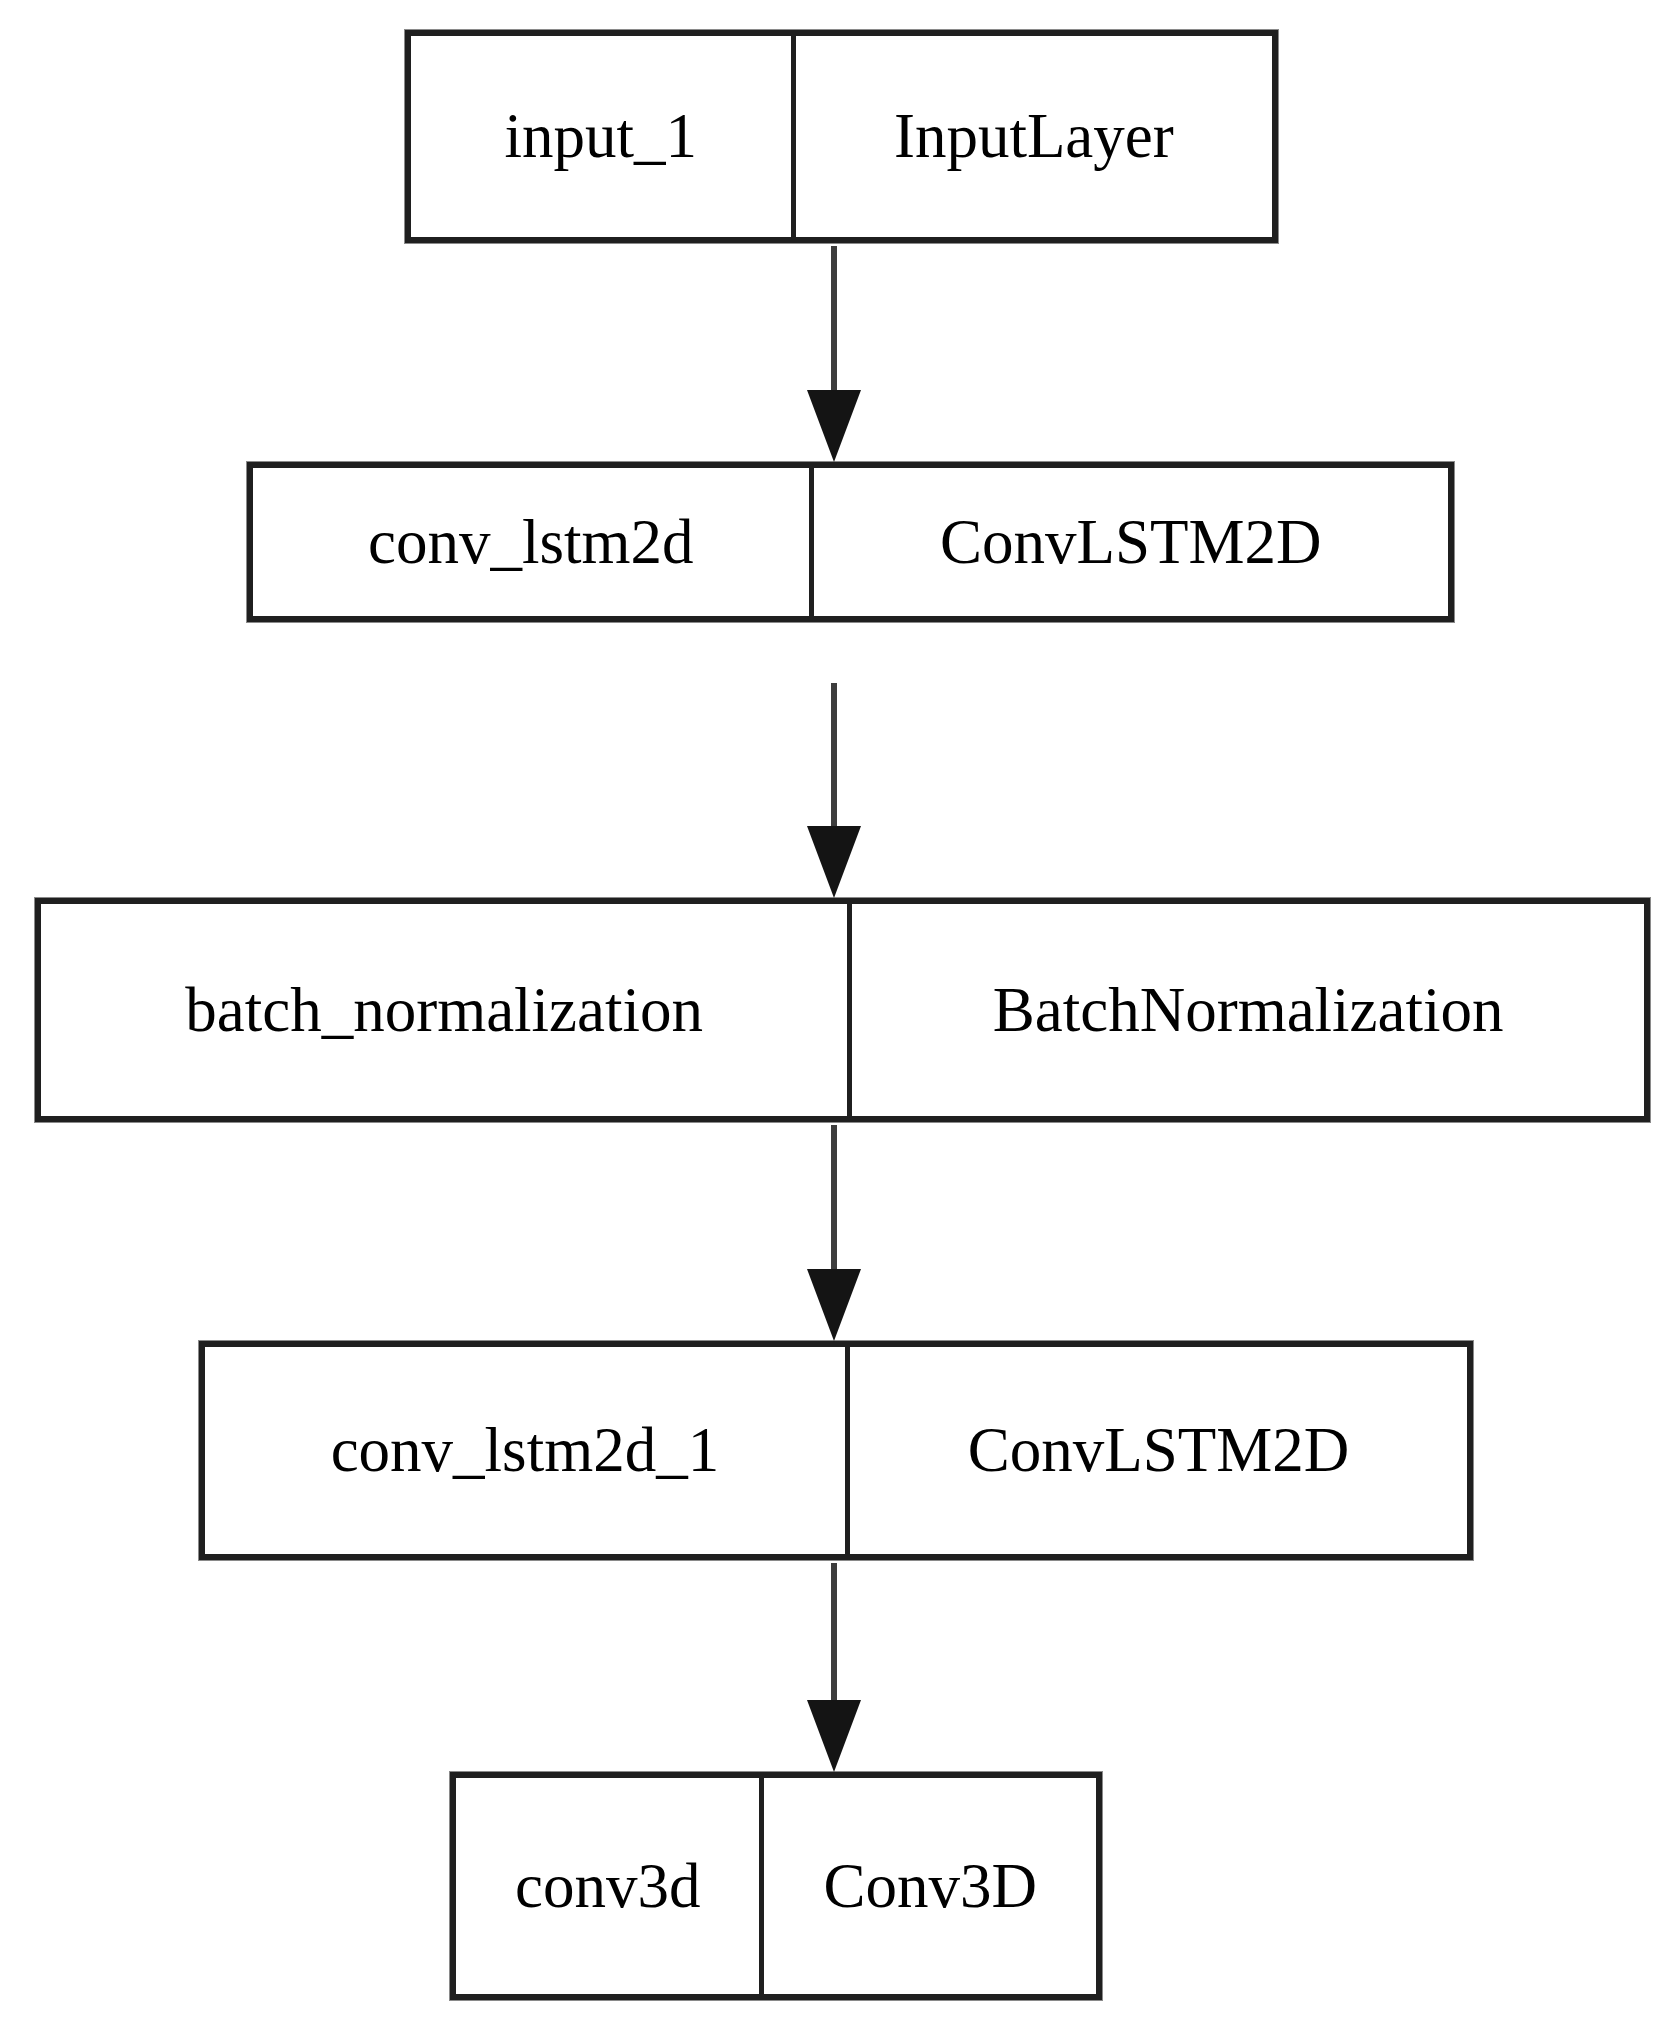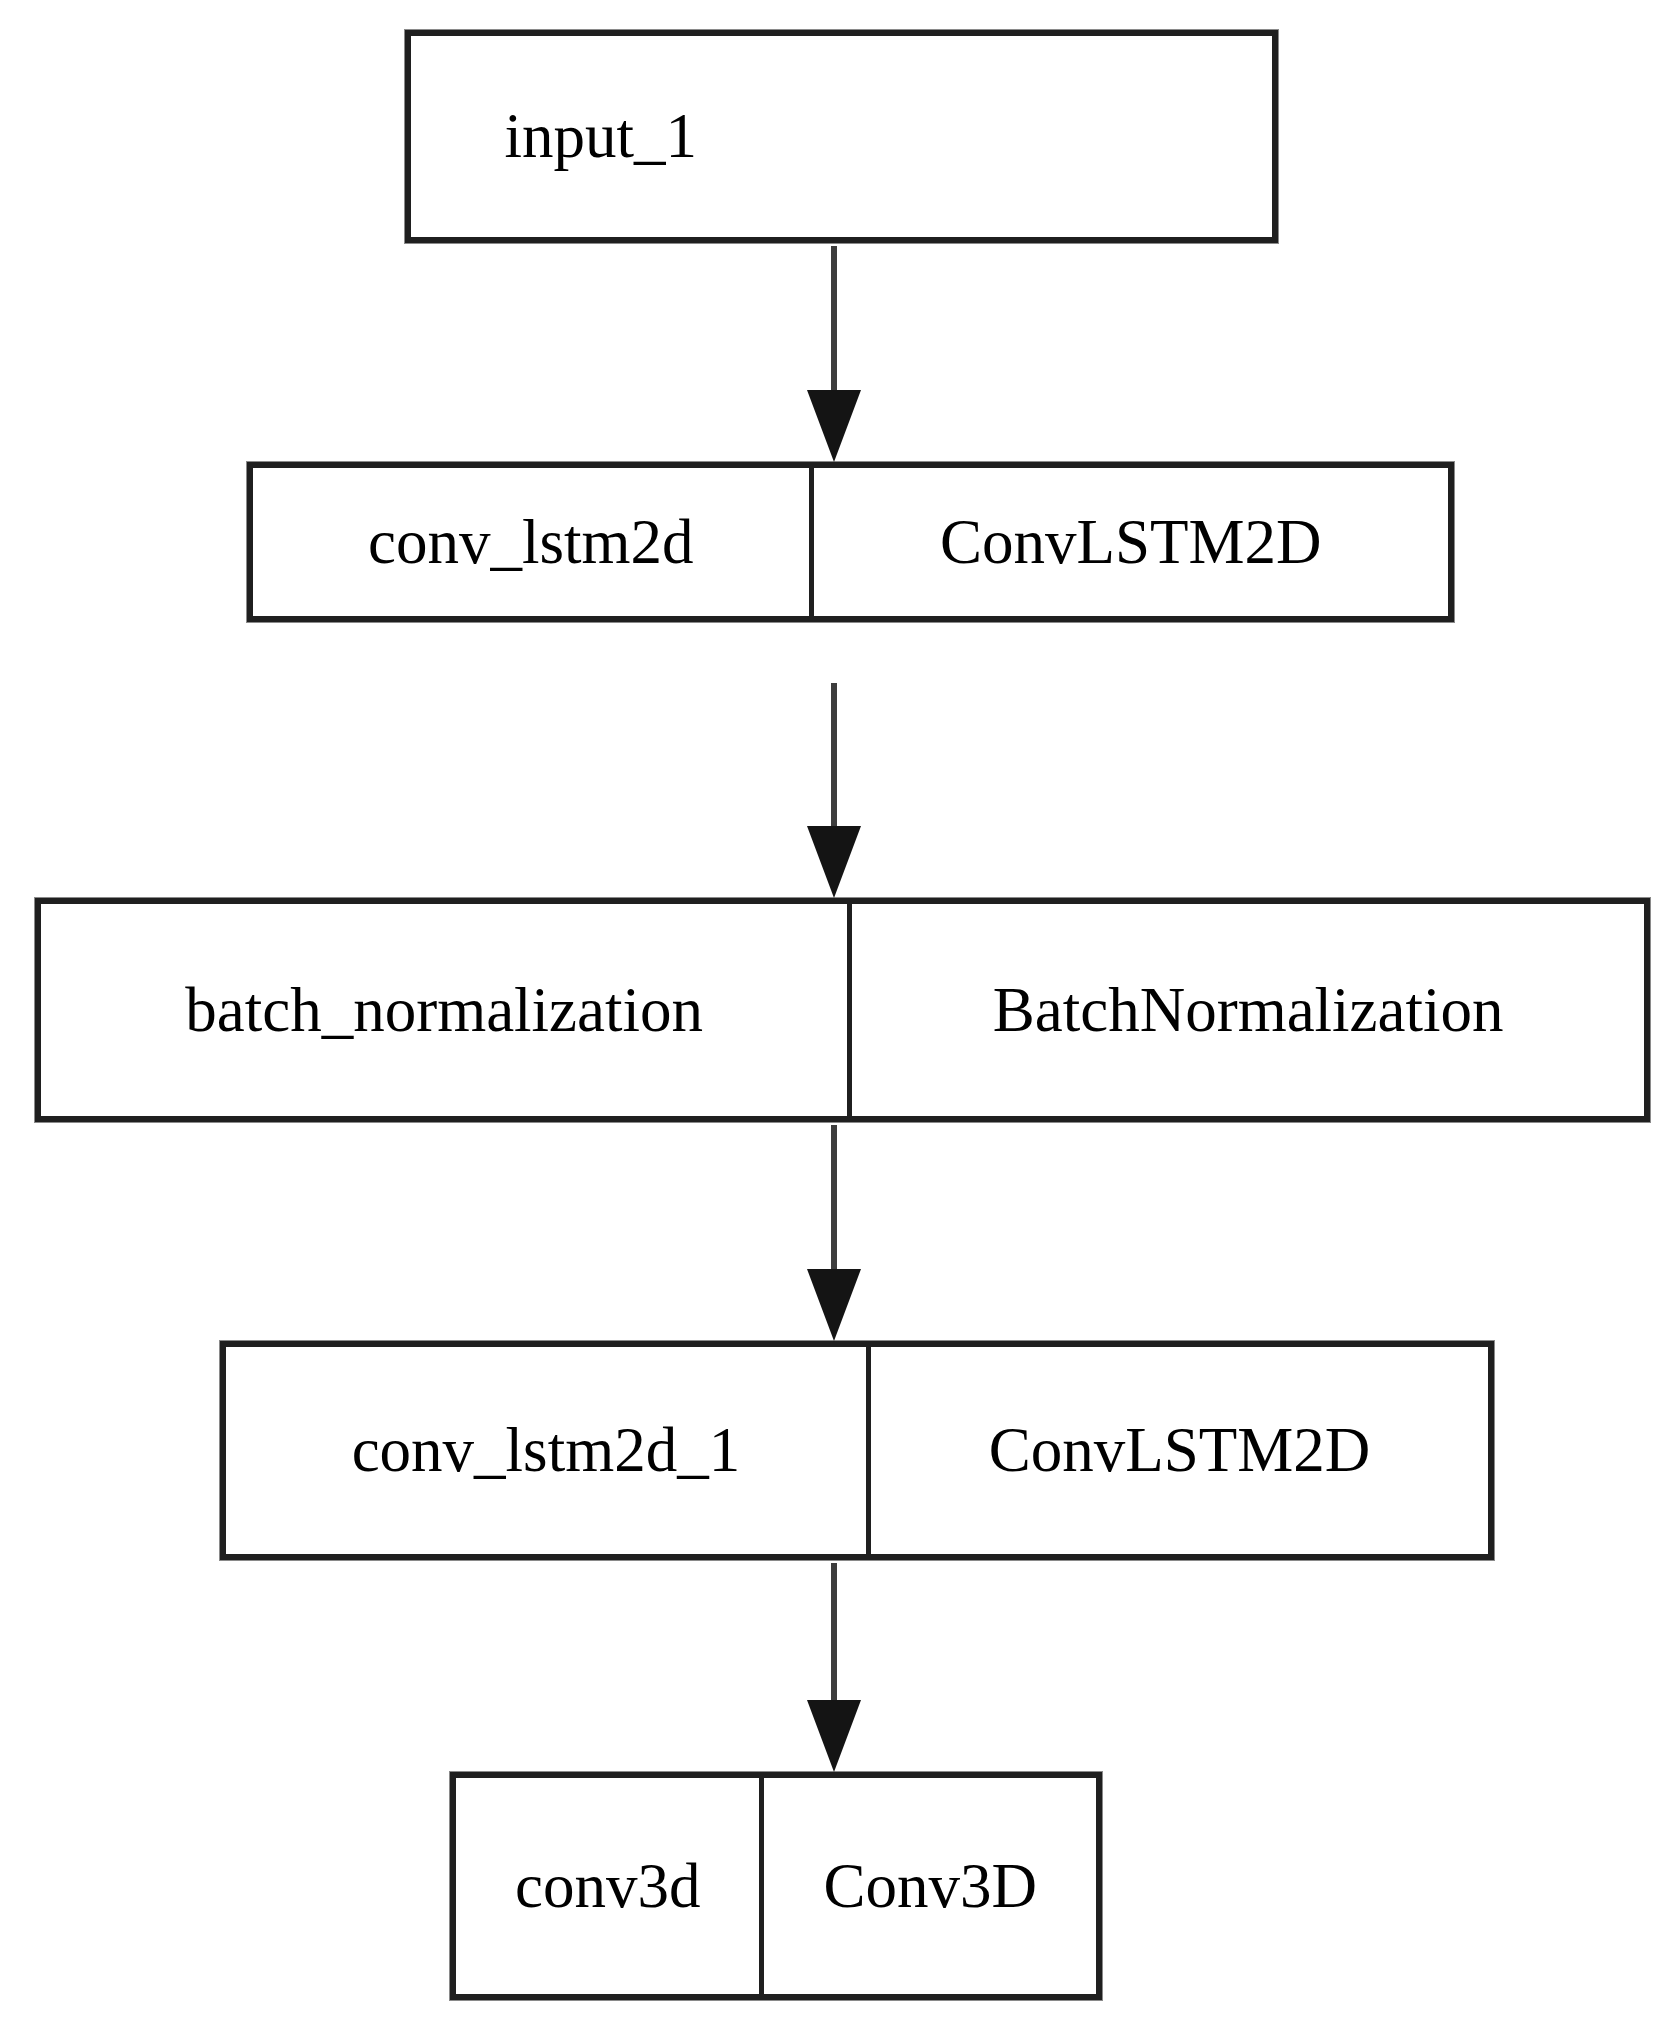--- a/index.html
+++ b/index.html
@@ -37,21 +37,21 @@
   .cell.left  { flex: 0 0 auto; }
   .cell.right { flex: 1 1 auto; border-left: 5px solid var(--border-color, #1f1f1f); }
 
   
   .node-1 { left: 405px; top: 30px;   width: 873px;  height: 213px; }
   .node-1 .left { width: 44.1%; }
   .node-2 { left: 247px; top: 462px;  width: 1207px; height: 160px; }
   .node-2 .left { width: 46.5%; }
   .node-3 { left: 35px;  top: 898px;  width: 1615px; height: 224px; }
   .node-3 .left { width: 50.3%; text-align: right; }
-  .node-4 { left: 199px; top: 1341px; width: 1274px; height: 219px; margin-left: 21px; }
+  .node-4 { left: 199px; top: 1341px; width: 1274px; height: 219px; }
   .node-4 .left { width: 50.7%; }
   .node-5 { left: 450px; top: 1772px; width: 652px;  height: 228px; }
   .node-5 .left { width: 47.4%; }
 
   
   .edge-line {
     position: absolute;
     left: 831px;
     width: 6px;
     background: var(--line-color, #3d3d3d);
@@ -74,20 +74,21 @@
   .edge-4 .edge-line { top: 1563px; height: 140px; }
   .edge-4 .edge-head { top: 1700px; }
 </style>
 </head>
 <body>
 
 <div class="canvas">
 
   <div class="node node-1">
     <div class="cell left">input_1</div>
+    <div class="cell right">InputLayer</div>
   </div>
 
   <div class="node node-2">
     <div class="cell left">conv_lstm2d</div>
     <div class="cell right">ConvLSTM2D</div>
   </div>
 
   <div class="node node-3">
     <div class="cell left">batch_normalization</div>
     <div class="cell right">BatchNormalization</div>

